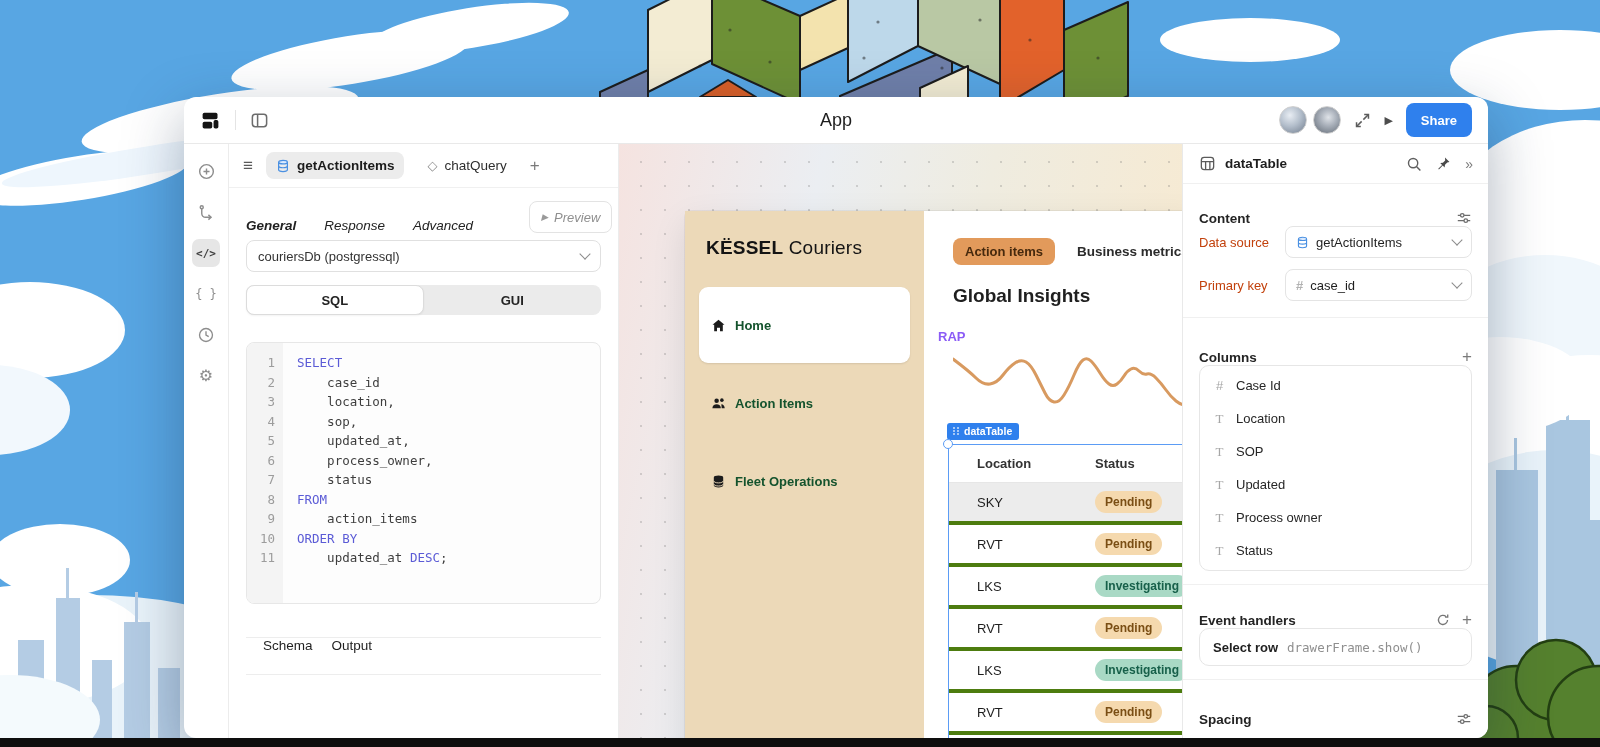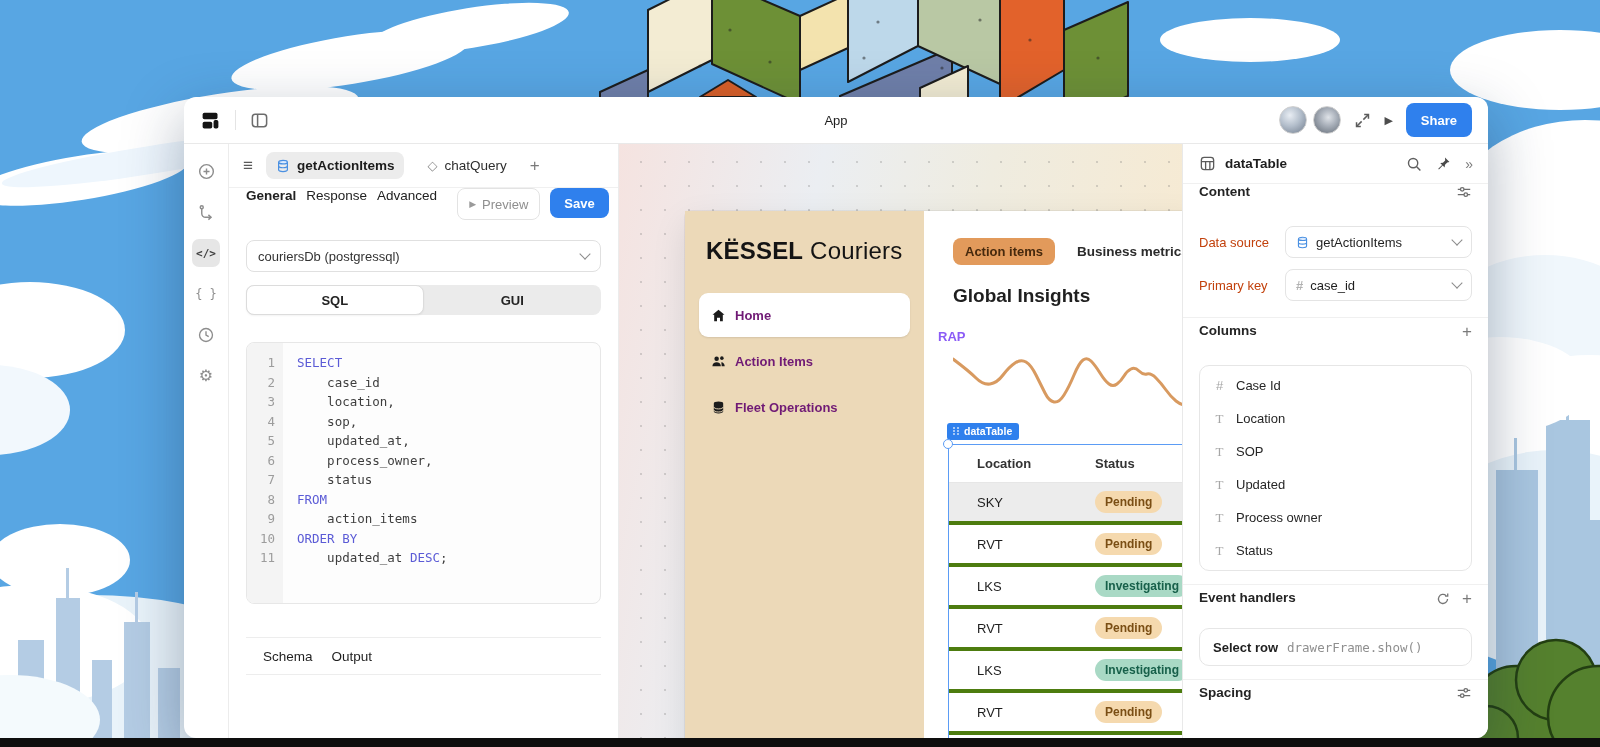--- a/index.html
+++ b/index.html
@@ -7,21 +7,21 @@
          font-family:"Liberation Sans",sans-serif;-webkit-font-smoothing:antialiased;}
   svg.bg{position:absolute;left:0;top:0;}
   .bottom-strip{position:absolute;left:0;bottom:0;width:1600px;height:9px;background:#0e0e0e;z-index:60;}
 
   
   .window{position:absolute;left:184px;top:97px;width:1304px;height:641px;background:#fff;
           border-radius:12px;box-shadow:0 20px 60px rgba(20,40,70,.35);z-index:10;overflow:hidden;}
   .titlebar{height:46px;border-bottom:1px solid #e9e9e9;display:flex;align-items:center;padding:0 16px;position:relative;}
   .tb-left{display:flex;align-items:center;gap:14px;z-index:2;}
   .tb-sep{width:1px;height:20px;background:#e4e4e4;}
-  .title-center{position:absolute;left:0;right:0;text-align:center;font-size:13px;color:#1e1e1e;}
+  .title-center{position:absolute;left:0;right:0;text-align:center;font-size:18px;color:#1e1e1e;}
   .tb-right{margin-left:auto;display:flex;align-items:center;gap:13px;z-index:2;}
   .avatars{display:flex;}
   .avatar{width:26px;height:26px;border-radius:50%;border:1px solid #cfcfcf;
           background:radial-gradient(circle at 38% 32%, #e8edf3 0%, #b4bfcc 45%, #6f7b8c 100%);}
   .avatar+.avatar{margin-left:6px;background:radial-gradient(circle at 55% 40%, #dfe3e8 0%, #a9b0ba 40%, #5d6671 100%);}
   .share-btn{background:#2f80ed;color:#fff;font-size:13px;font-weight:700;height:34px;padding:0 15px;
              border-radius:8px;display:flex;align-items:center;}
   .body{display:flex;height:595px;}
 
   
@@ -36,21 +36,21 @@
 
   
   .qpanel{width:389px;border-right:1px solid #ececec;display:flex;flex-direction:column;flex-shrink:0;}
   .qtabs{height:43px;display:flex;align-items:center;gap:13px;padding:0 14px;border-bottom:1px solid #f0f0f0;}
   .hamburger{font-size:17px;color:#5a5a5a;}
   .qtab{display:flex;align-items:center;gap:7px;font-size:13.5px;color:#2e2e2e;padding:6px 10px;border-radius:8px;}
   .qtab.active{background:#ececec;font-weight:700;color:#1c1c1c;}
   .qtab .dicon{display:flex;}
   .diamond{color:#8a8a8a;font-size:13px;}
   .plus{color:#7a7a7a;font-size:17px;line-height:1;}
-  .qtoolbar{height:45px;display:flex;align-items:flex-start;gap:10px;padding:0 17px;}
+  .qtoolbar{height:45px;display:flex;align-items:flex-end;gap:28px;padding:0 17px;font-style:italic;}
   .ttab{font-size:13.5px;color:#222;}
   .ttab.first{font-weight:700;}
   .qtoolbar .spacer{flex:1;}
   .preview-btn{display:flex;align-items:center;gap:6px;height:30px;padding:0 11px;border:1px solid #e3e3e3;
                border-radius:8px;color:#8f8f8f;font-size:13px;background:#fff;}
   .preview-btn .pb-play{font-size:9px;color:#9a9a9a;}
   .save-btn{height:30px;padding:0 14px;border-radius:8px;background:#2f80ed;color:#fff;font-size:13px;
             font-weight:700;display:flex;align-items:center;}
   .qcontent{padding:7px 17px 0;flex:1;display:flex;flex-direction:column;}
   .resource-select{height:30px;border:1px solid #e0e0e0;border-radius:8px;display:flex;align-items:center;
@@ -59,35 +59,35 @@
          transform:rotate(45deg);margin-top:-4px;flex-shrink:0;}
   .segmented{margin-top:13px;height:30px;background:#ebebeb;border-radius:8px;display:grid;grid-template-columns:1fr 1fr;}
   .seg{display:flex;align-items:center;justify-content:center;font-size:13px;font-weight:600;color:#232323;border-radius:8px;}
   .seg.active{background:#fff;border:1px solid #dcdcdc;box-shadow:0 1px 2px rgba(0,0,0,.05);}
   .editor{margin-top:27px;border:1px solid #e7e7e7;border-radius:8px;overflow:hidden;display:flex;height:260px;
           font-family:"DejaVu Sans Mono",monospace;font-size:12.5px;line-height:19.5px;background:#fdfdfd;}
   .gutter{width:36px;background:#f4f4f4;color:#9c9c9c;text-align:right;padding:10px 8px 0 0;box-sizing:border-box;}
   .codecol{padding:10px 0 0 14px;color:#3e3e3e;white-space:pre;}
   .kw{color:#5b5bd6;}
   .qbottom{margin-top:33px;border-top:1px solid #ededed;border-bottom:1px solid #ededed;height:36px;
-           display:flex;align-items:center;gap:19px;padding:0 17px;font-size:13.5px;color:#1f1f1f;}
+           display:flex;gap:19px;padding:0 17px;font-size:13.5px;color:#1f1f1f;}
 
   
   .canvas{flex:1;position:relative;overflow:hidden;
     background-image:radial-gradient(circle, rgba(110,110,110,.26) 1px, transparent 1.4px),
       linear-gradient(102deg, #f5e3e0 0%, #ebeef2 30%, #efece0 55%, #f6ead3 85%, #f7e9d0 100%);
     background-size:24px 24px, 100% 100%;background-position:10px 6px, 0 0;}
   .preview{position:absolute;left:66px;top:67px;right:-20px;bottom:-20px;background:#fff;
            border-radius:6px 0 0 0;box-shadow:0 0 0 1px rgba(0,0,0,.05), 0 12px 34px rgba(0,0,0,.10);display:flex;}
   .psidebar{width:239px;background:#ecd9b8;padding:26px 14px 0;box-sizing:border-box;flex-shrink:0;}
-  .brand{font-size:24px;color:#141414;padding-left:7px;letter-spacing:.2px;}
+  .brand{font-size:19px;color:#141414;padding-left:7px;letter-spacing:.2px;}
   .brand b{font-weight:800;}
   .pnav{margin-top:28px;display:flex;flex-direction:column;gap:2px;}
-  .pnav-item{height:44px;border-radius:9px;display:flex;align-items:center;gap:9px;padding:0 12px;
-             font-size:13px;font-weight:700;color:#701a75;}
+  .pnav-item{height:44px;border-radius:9px;display:flex;align-items:center;gap:9px;padding:16px 12px;
+             font-size:13px;font-weight:700;color:#14532d;}
   .pnav-item.active{background:#fff;box-shadow:0 1px 2px rgba(0,0,0,.10);}
   .pcontent{flex:1;position:relative;}
   .ptabs{position:absolute;top:27px;left:29px;display:flex;align-items:center;gap:22px;}
   .ptab-pill{background:#e29a5b;border-radius:8px;height:27px;display:flex;align-items:center;padding:0 12px;
              font-size:13px;font-weight:700;color:#46290d;}
   .ptab-plain{font-size:13.5px;font-weight:600;color:#2b2b2b;}
   .pheading{position:absolute;top:74px;left:29px;font-size:19px;font-weight:700;color:#1f1f1f;}
   .rap{position:absolute;top:118px;left:14px;font-size:13px;font-weight:600;color:#8b5cf6;}
   .spark{position:absolute;top:134px;left:29px;}
   .spark path{fill:none;stroke:#d89a60;stroke-width:3;stroke-linecap:round;stroke-linejoin:round;}
@@ -106,21 +106,21 @@
   .pill.pending{background:#f5d9ae;color:#7a4e14;}
   .pill.investigating{background:#a9d9c5;color:#17604a;}
 
   
   .inspector{width:306px;border-left:1px solid #e9e9e9;padding:0 16px;box-sizing:border-box;display:flex;
              flex-direction:column;font-size:13px;color:#2d2d2d;flex-shrink:0;background:#fff;}
   .ins-header{height:39px;display:flex;align-items:center;gap:9px;border-bottom:1px solid #f0f0f0;margin:0 -16px;padding:0 16px;}
   .ins-title{font-weight:700;font-size:13.5px;color:#1e1e1e;}
   .ins-hicons{margin-left:auto;display:flex;align-items:center;gap:14px;color:#5f5f5f;}
   .chevrons{font-size:14px;color:#7b7b7b;letter-spacing:-1px;}
-  .sect-row{display:flex;align-items:flex-start;height:42px;}
+  .sect-row{display:flex;align-items:flex-end;height:42px;}
   .sect-label{font-weight:700;font-size:13.5px;color:#242424;}
   .sect-row .icon-right{margin-left:auto;display:flex;align-items:center;gap:12px;}
   .frow{display:flex;align-items:center;margin-bottom:11px;}
   .flabel{width:86px;color:#c2410c;flex-shrink:0;}
   .fpill{flex:1;height:30px;border:1px solid #e4e4e4;border-radius:8px;display:flex;align-items:center;gap:7px;
          padding:0 10px;color:#1f1f1f;background:#fff;}
   .fpill .caret{margin-left:auto;}
   .hash{color:#b2b2b2;font-weight:600;}
   .divider{height:1px;background:#f0f0f0;margin:5px -16px;}
   .colbox{border:1px solid #e6e6e6;border-radius:10px;padding:3px 0;margin-top:0px;}

